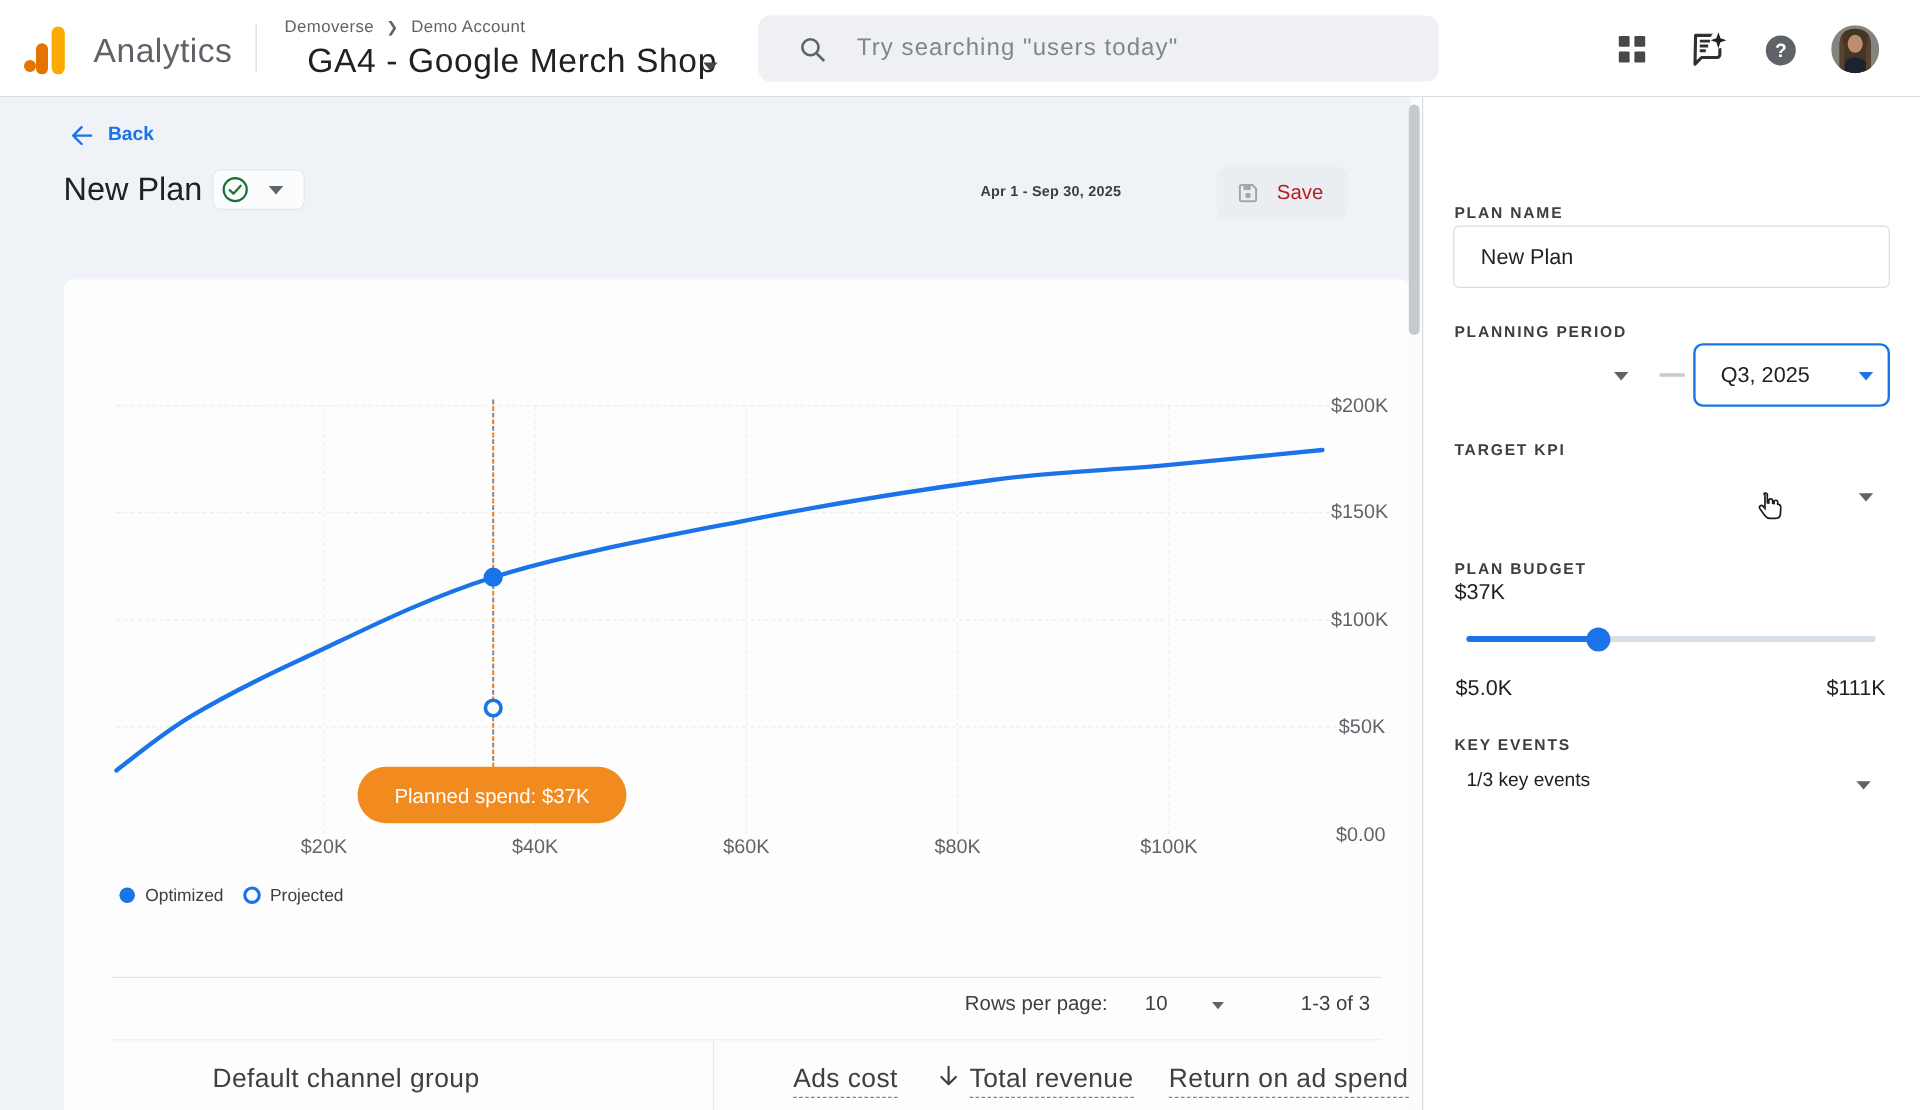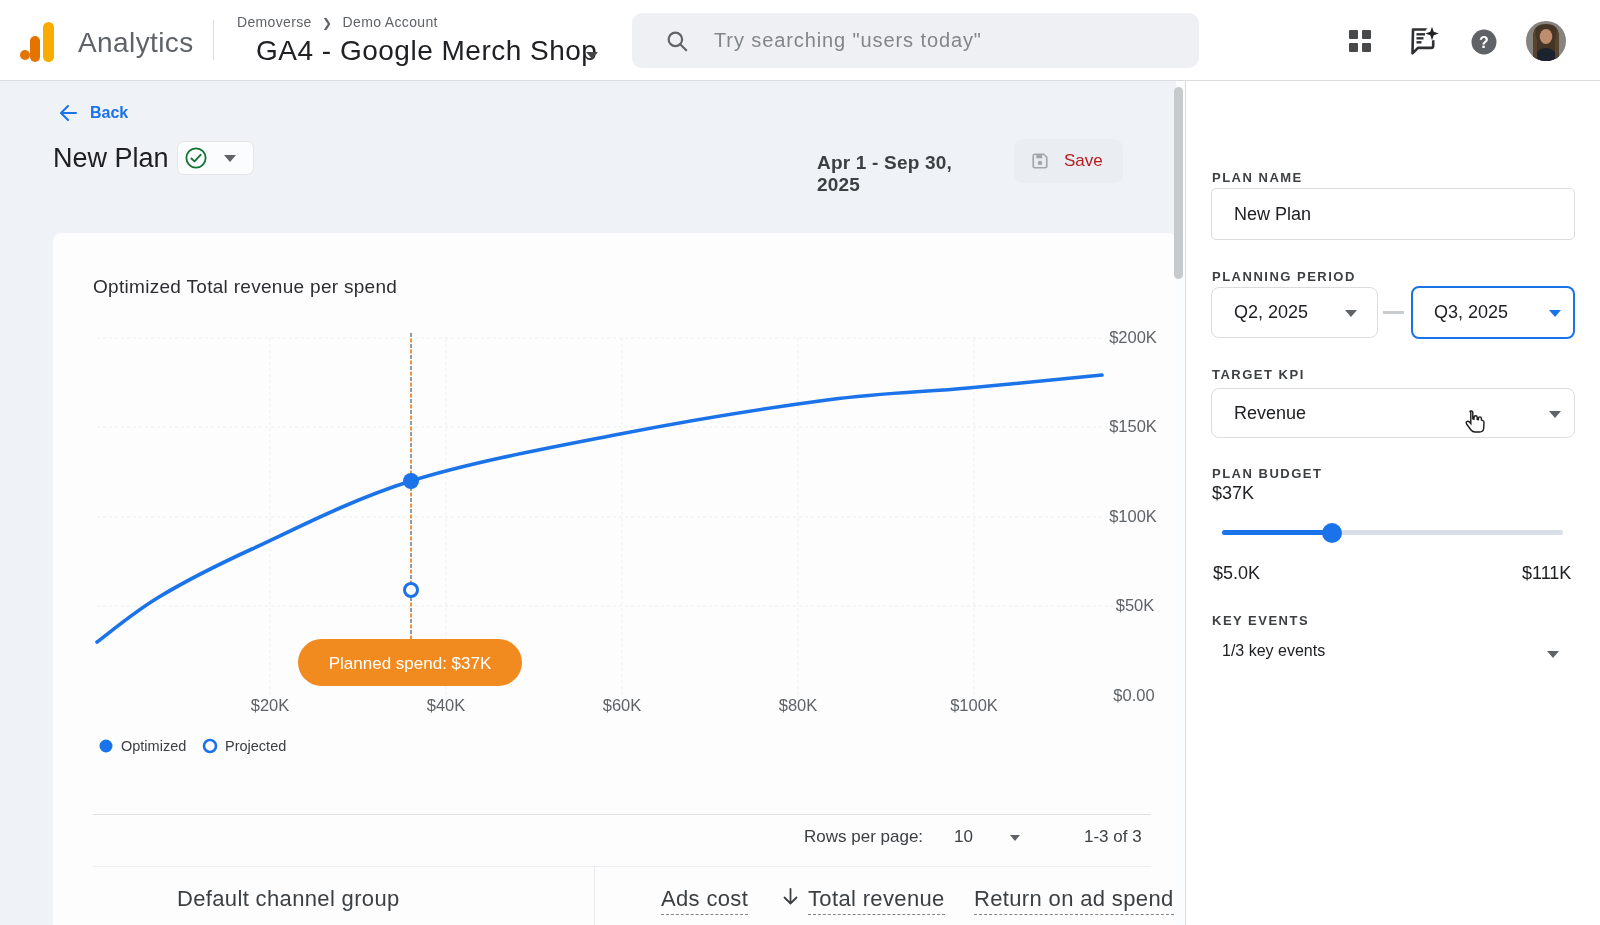--- a/index.html
+++ b/index.html
@@ -19,21 +19,21 @@
   .searchbox{position:absolute;left:632px;top:13px;width:567px;height:55px;border-radius:10px;
              background:#eef0f3;}
   .searchph{position:absolute;left:82px;top:16px;font-size:20px;color:#80868b;letter-spacing:0.9px;}
 
   
   .mainbg{position:absolute;left:0;top:81px;width:1185px;height:844px;background:#eff2f6;}
   .backlink{position:absolute;left:59px;top:105px;font-size:16px;font-weight:bold;color:#1a73e8;}
   .h1{position:absolute;left:53px;top:143px;font-size:27px;color:#202124;}
   .titlepill{position:absolute;left:177px;top:141px;width:77px;height:34px;background:#fbfcfd;
              border:1px solid #e4e7ea;border-radius:7px;}
-  .datetext{position:absolute;left:817px;top:152px;width:180px;font-size:19px;font-weight:bold;
+  .datetext{position:absolute;left:817px;top:152px;width:180px;font-size:12px;font-weight:bold;
             color:#3c4043;letter-spacing:0.2px;}
   .savebtn{position:absolute;left:1014px;top:139px;width:109px;height:44px;background:#eaedf2;
            border-radius:9px;color:#b91c1c;font-size:17px;}
   .savebtn span{position:absolute;left:50px;top:12px;}
 
   
   .card{position:absolute;left:53px;top:233px;width:1123px;height:692px;background:#fdfdfe;
         border-radius:8px 8px 0 0;}
   .charttitle{position:absolute;left:40px;top:43px;font-size:19px;color:#2d2e31;letter-spacing:0.3px;}
   .divider1{position:absolute;left:40px;top:581px;width:1058px;height:1px;background:#e0e3e6;}
@@ -138,21 +138,20 @@
   <div class="savebtn">
     <svg class="abs" style="left:17px;top:13px" width="18" height="18" viewBox="0 0 24 24">
       <path d="M17 3 H5 a2 2 0 0 0 -2 2 v14 a2 2 0 0 0 2 2 h14 a2 2 0 0 0 2 -2 V7 z" fill="none" stroke="#a2a7ac" stroke-width="2.2"></path>
       <rect x="7" y="3.5" width="8" height="5" fill="#a2a7ac"></rect>
       <circle cx="12" cy="14.5" r="3" fill="#a2a7ac"></circle>
     </svg>
     <span>Save</span>
   </div>
 
   <div class="card">
-    <div class="charttitle">Optimized Total revenue per spend</div>
 
     <svg class="abs" style="left:0;top:0" width="1123" height="560" viewBox="0 0 1123 560">
 
       <g stroke="#eceef0" stroke-width="1" stroke-dasharray="3,3">
         <line x1="44" y1="105" x2="1060" y2="105"></line>
         <line x1="44" y1="194" x2="1060" y2="194"></line>
         <line x1="44" y1="284" x2="1060" y2="284"></line>
         <line x1="44" y1="373" x2="1060" y2="373"></line>
         <line x1="217" y1="105" x2="217" y2="463"></line>
         <line x1="393" y1="105" x2="393" y2="463"></line>
@@ -216,28 +215,26 @@
 
   <div class="abs" style="left:1176px;top:81px;width:9px;height:844px;background:#fbfcfd;"></div>
   <div class="scrollthumb"></div>
 
   <div class="panel">
 
     <div class="plabel" style="top:89px;">PLAN NAME</div>
     <div class="pinput" style="top:107px;height:52px;border-radius:5px;line-height:50px;padding-left:22px;">New Plan</div>
 
     <div class="plabel" style="top:188px;">PLANNING PERIOD</div>
-    <div class="pinput" style="top:206px;width:167px;height:51px;border-radius:8px;line-height:49px;padding-left:22px;">Q2, 2025</div>
     <div class="caret" style="left:159px;top:229px;"></div>
     <div class="abs" style="left:197px;top:230px;width:21px;height:2.5px;background:#c9cdd1;"></div>
     <div class="pinput" style="left:225px;top:205px;width:164px;height:53px;border:2px solid #1a73e8;border-radius:8px;line-height:49px;padding-left:21px;">Q3, 2025</div>
     <div class="caret" style="left:363px;top:229px;border-top-color:#1a73e8;"></div>
 
     <div class="plabel" style="top:286px;">TARGET KPI</div>
-    <div class="pinput" style="top:307px;height:50px;border-radius:8px;line-height:48px;padding-left:22px;">Revenue</div>
     <div class="caret" style="left:363px;top:330px;"></div>
 
     <svg class="abs" style="left:277px;top:328px" width="24" height="26" viewBox="0 0 24 26">
       <path d="M8 2 q1.8 0 1.8 1.8 V10 l1.2 0.2 V8.4 q0-1.6 1.6-1.6 q1.6 0 1.6 1.6 v2 l1.2 0.2 V9.4 q0-1.5 1.5-1.5 q1.5 0 1.5 1.5 v1.6 l1 0.3 q1.6 0.5 1.6 2.2 l-0.3 5.5 q-0.2 4 -4.2 4 h-4.5 q-2.5 0-4-2 l-4.4-6 q-1-1.4 0.2-2.4 q1.2-1 2.4 0.2 l1.6 1.8 V3.8 Q6.2 2 8 2 z" fill="#fff" stroke="#1b1b1b" stroke-width="1.4"></path>
     </svg>
 
     <div class="plabel" style="top:385px;">PLAN BUDGET</div>
     <div class="abs" style="left:26px;top:402px;font-size:18px;color:#202124;">$37K</div>
 
     <div class="abs" style="left:36px;top:449px;width:341px;height:5px;border-radius:2.5px;background:#d9dfe7;"></div>

